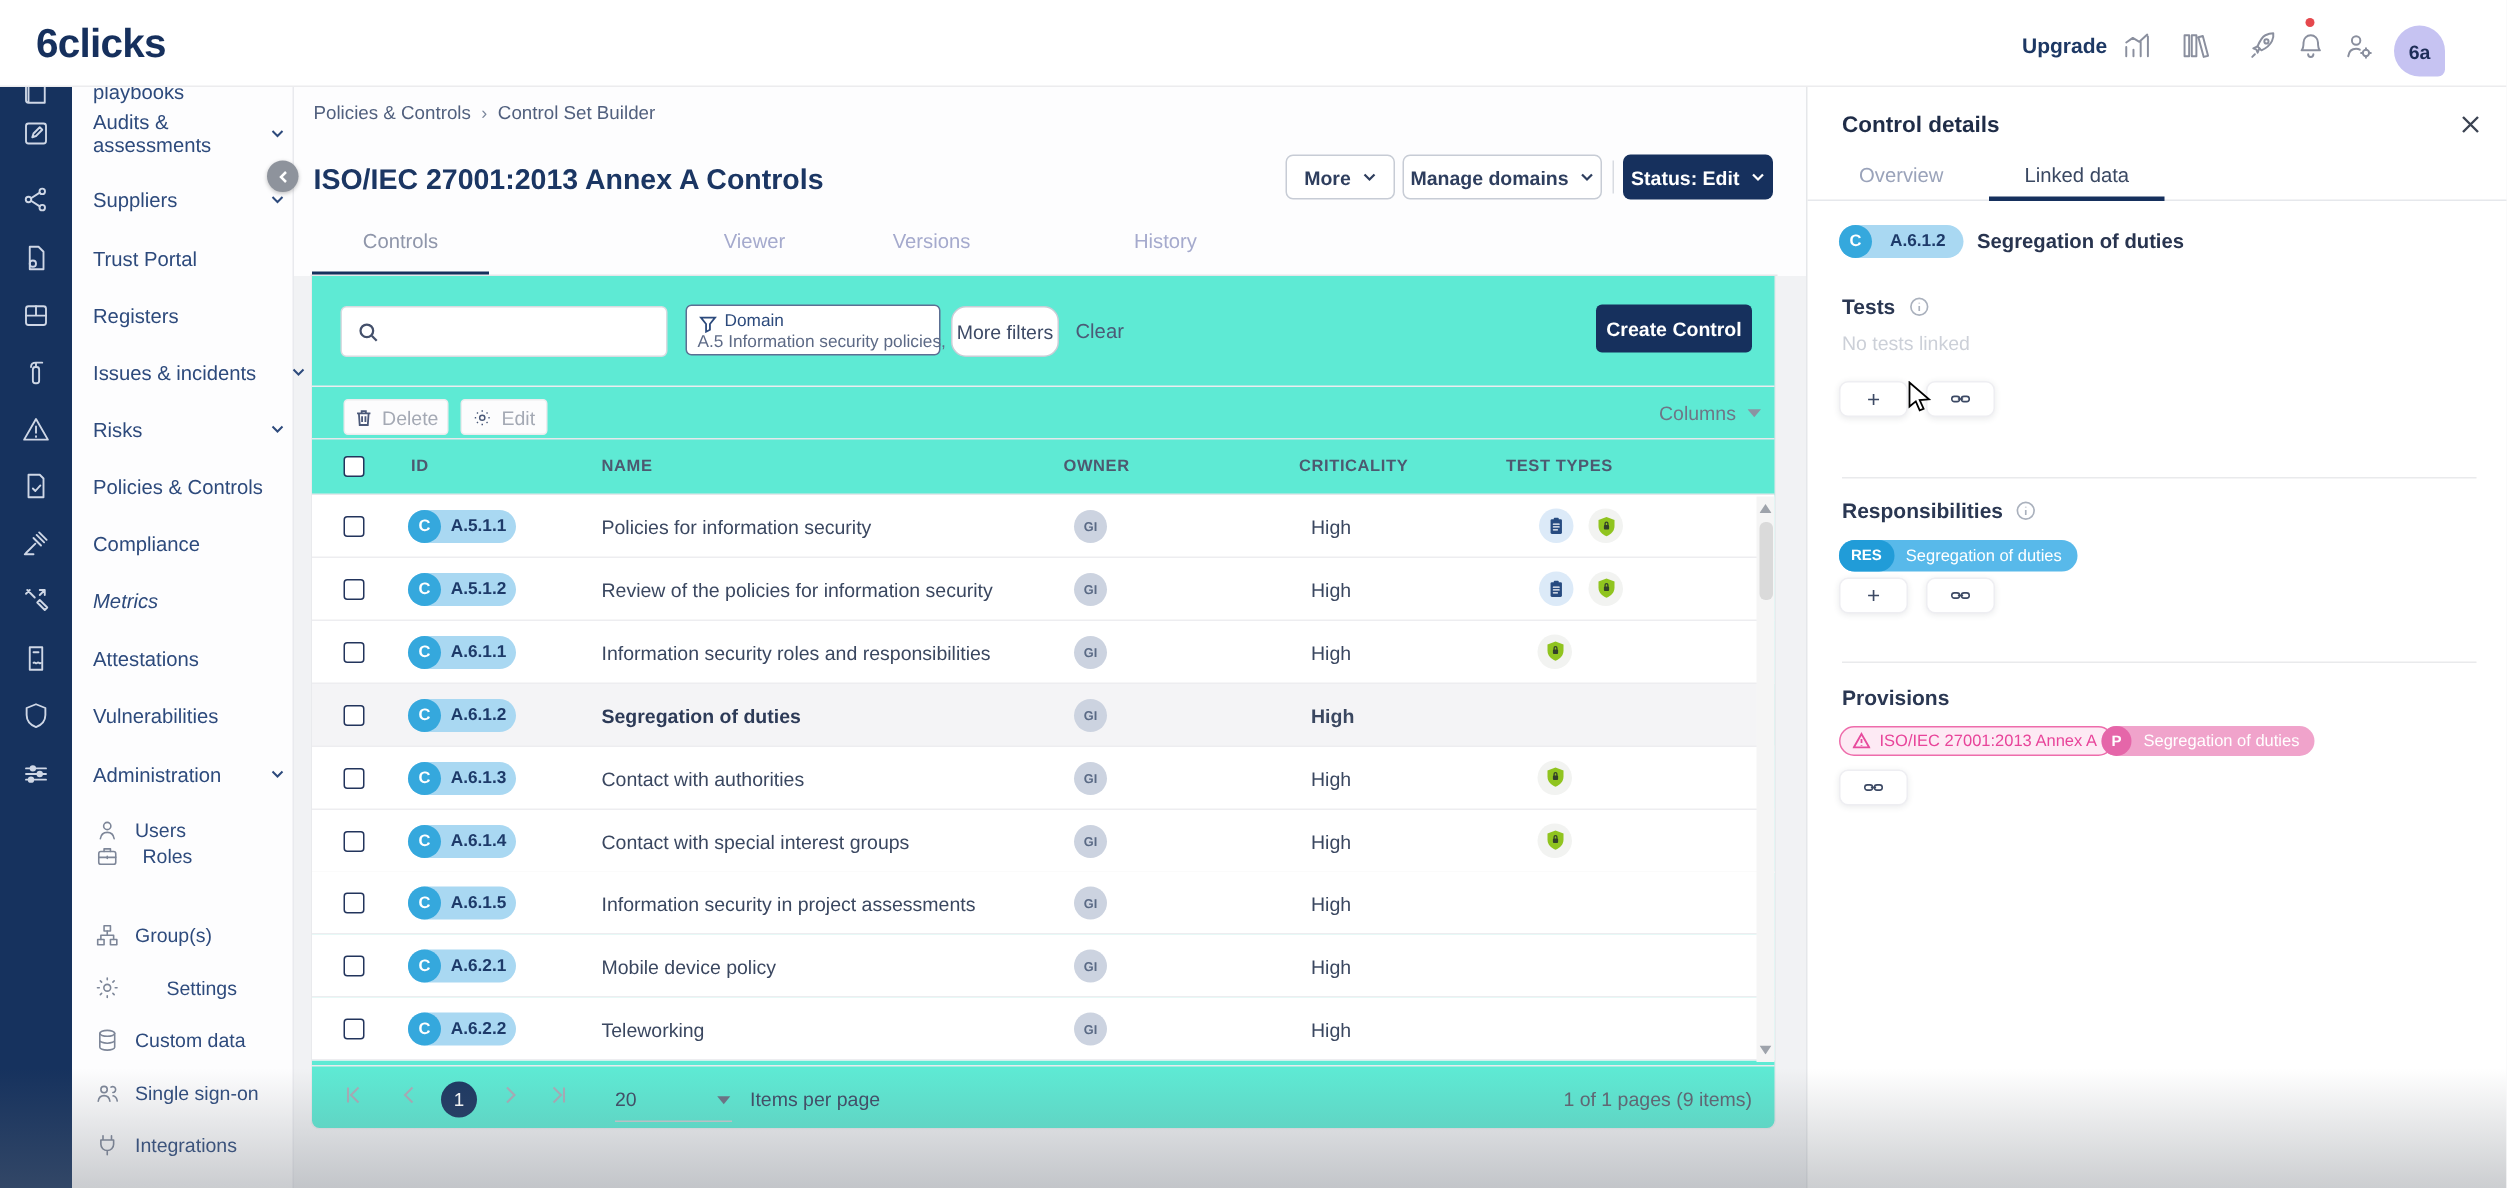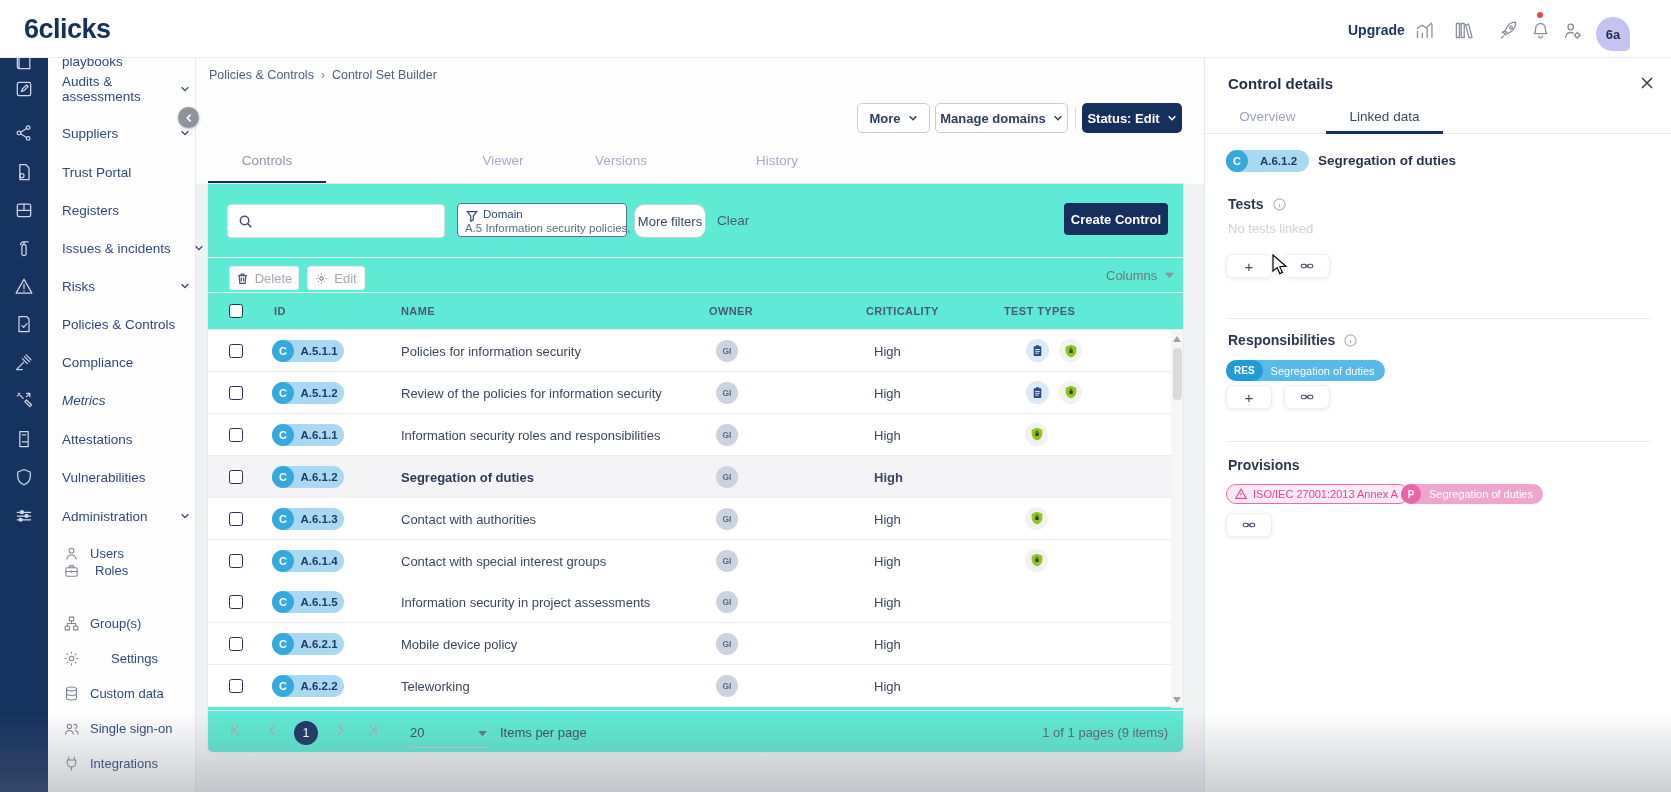--- a/index.html
+++ b/index.html
@@ -325,20 +325,21 @@
     </svg>
   </div>
 
 <div id="main">
   <div id="main-top">
     <div id="breadcrumb">
       <span>Policies &amp; Controls</span>
       <span class="bc-sep">›</span>
       <span>Control Set Builder</span>
     </div>
+    <div id="page-title">ISO/IEC 27001:2013 Annex A Controls</div>
     <div class="hbtn" id="more-btn">
         <span>More</span>
         <svg viewBox="0 0 12 12" fill="none" stroke="currentColor" stroke-width="1.8">
           <path d="M2 4l4 4 4-4"></path>
         </svg>
       </div>
     <div class="hbtn" id="manage-btn">
         <span>Manage domains</span>
         <svg viewBox="0 0 12 12" fill="none" stroke="currentColor" stroke-width="1.8">
           <path d="M2 4l4 4 4-4"></path>

